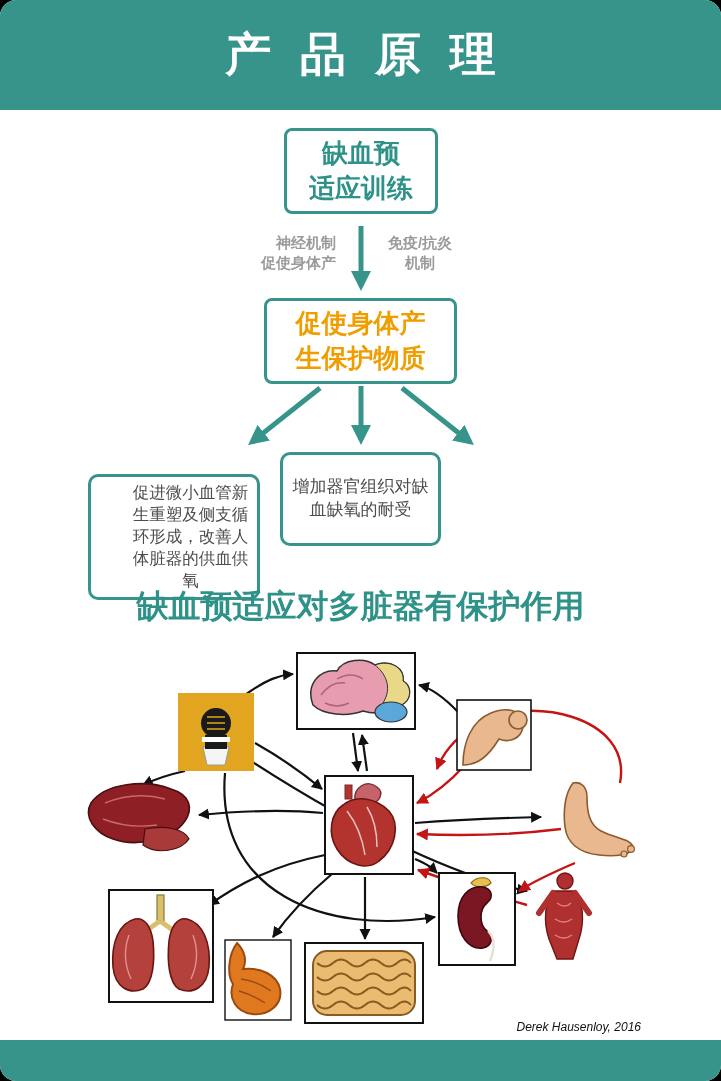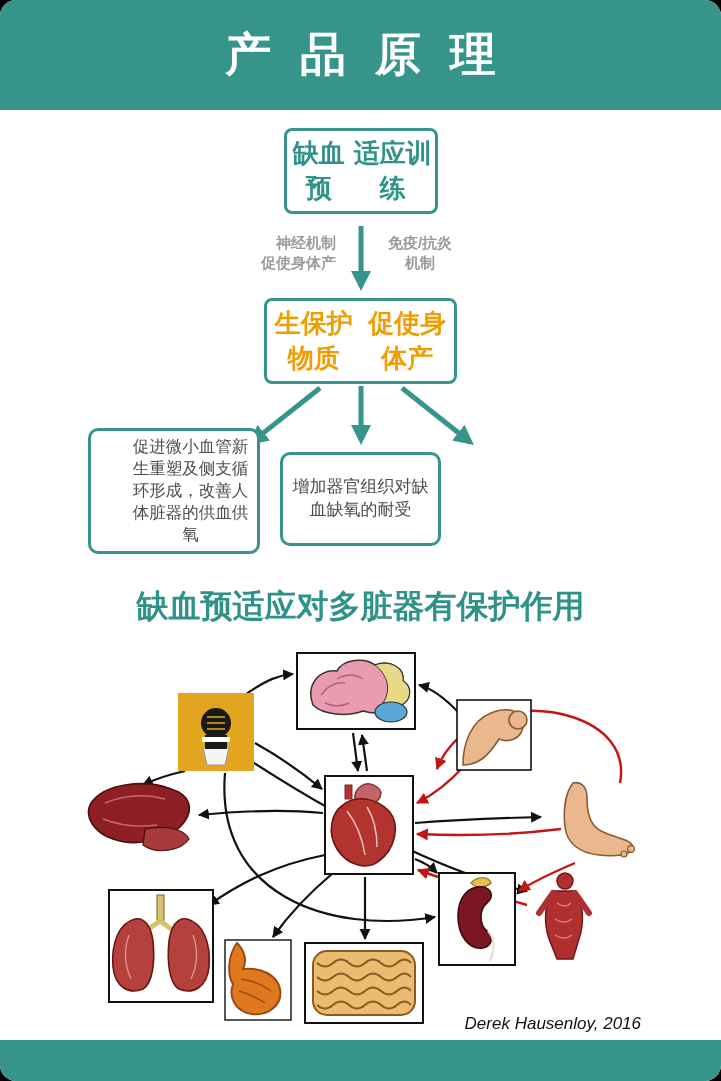--- a/index.html
+++ b/index.html
@@ -1,34 +1,34 @@
 <!DOCTYPE html>
 <html><head>
 <meta charset="utf-8">
 <style>
   html,body{margin:0;padding:0;background:#000;font-family:"Liberation Sans","DejaVu Sans",sans-serif;}
   .page{position:relative;width:721px;height:1081px;margin:0 auto;background:#ffffff;border-radius:16px;overflow:hidden;}
   .header{position:absolute;left:0;top:0;width:721px;height:110px;background:#37948b;display:flex;align-items:center;justify-content:center;}
   .header-title{color:#ffffff;font-size:46px;font-weight:bold;letter-spacing:8px;text-indent:8px;}
-  .box{position:absolute;background:#fff;border:3px solid #37948b;border-radius:8px;display:flex;align-items:center;justify-content:center;text-align:center;box-sizing:border-box;}
+  .box{position:absolute;background:#fff;border:3px solid #37948b;border-radius:8px;display:flex;flex-direction:column;align-items:center;justify-content:center;text-align:center;box-sizing:border-box;}
   .top-box{left:284px;top:128px;width:154px;height:86px;}
   .top-box .line{color:#2f9289;font-size:26px;font-weight:bold;line-height:1.35;}
   .mid-box{left:264px;top:298px;width:193px;height:86px;}
   .mid-box .line{color:#f09d00;font-size:26px;font-weight:bold;line-height:1.35;}
   .arrow-label{position:absolute;color:#9b9b9b;font-size:15px;font-weight:bold;line-height:1.35;}
   .arrow-label.left{left:228px;top:233px;width:108px;text-align:right;}
   .arrow-label.right{left:374px;top:233px;width:92px;text-align:center;}
   .flow-arrows{position:absolute;left:0;top:110px;pointer-events:none;}
   .leaf-box{position:absolute;background:#fff;border:3px solid #37948b;border-radius:10px;box-sizing:border-box;display:flex;align-items:center;justify-content:center;text-align:center;padding:6px 7px;color:#4d4d4d;font-size:16.5px;line-height:1.33;}
-  .leaf-1{left:88px;top:428px;width:172px;height:126px;padding-left:40px;}
+  .leaf-1{left:88px;top:474px;width:172px;height:126px;padding-left:40px;}
   .leaf-2{left:280px;top:452px;width:161px;height:94px;font-size:17px;}
   .leaf-3{left:462px;top:452px;width:171px;height:98px;font-size:17px;}
   .section-heading{position:absolute;left:0;top:585px;width:721px;text-align:center;color:#2f9289;font-size:32px;font-weight:bold;}
   .figure{position:absolute;left:75px;top:643px;width:572px;height:395px;background:#fff;}
-  .citation{position:absolute;right:6px;bottom:4px;font-style:italic;font-size:17px;color:#111;}
+  .citation{position:absolute;right:6px;bottom:4px;font-style:italic;font-size:12px;color:#111;}
   .footer-bar{position:absolute;left:0;top:1040px;width:721px;height:41px;background:#37948b;}
 </style>
 </head>
 <body>
 
 <div class="page">
 
   <div class="header">
     <div class="header-title">产 品 原 理</div>
   </div>
@@ -41,22 +41,22 @@
   <div class="arrow-label left">
     <div>神经机制</div>
     <div>促使身体产</div>
   </div>
   <div class="arrow-label right">
     <div>免疫/抗炎</div>
     <div>机制</div>
   </div>
 
   <div class="box mid-box">
+    <div class="line">促使身体产</div>
     <div class="line">生保护物质</div>
-    <div class="line">促使身体产</div>
   </div>
 
   <svg class="flow-arrows" width="721" height="460" viewBox="0 0 721 460">
     <defs>
       <marker id="tealArr" markerWidth="4" markerHeight="4" refX="3" refY="2" orient="auto">
         <path d="M0,0 L4,2 L0,4 Z" fill="#37948b"></path>
       </marker>
     </defs>
     <g stroke="#37948b" stroke-width="5" fill="none">
       <path d="M361,116 L361,176" marker-end="url(#tealArr)"></path>

